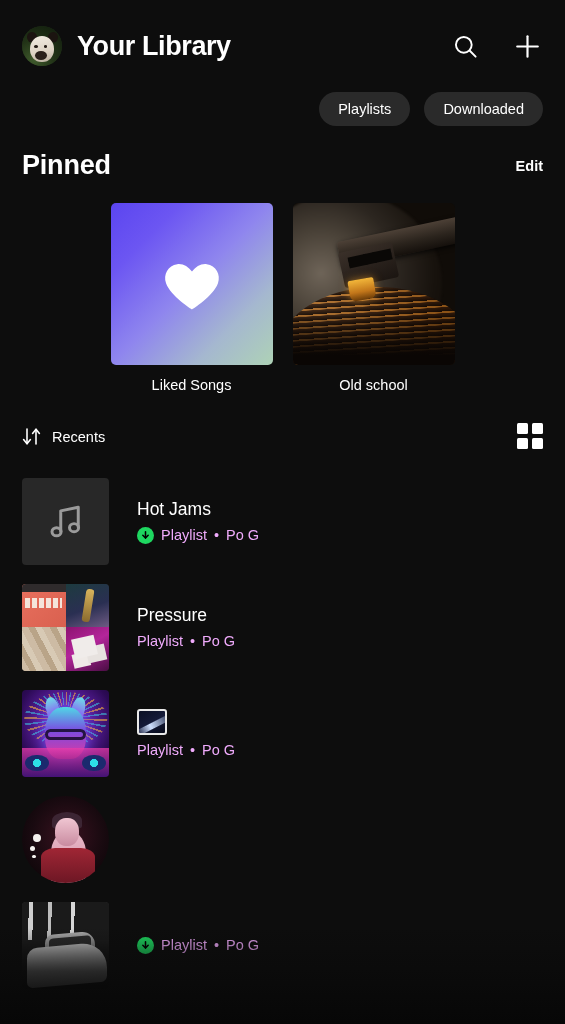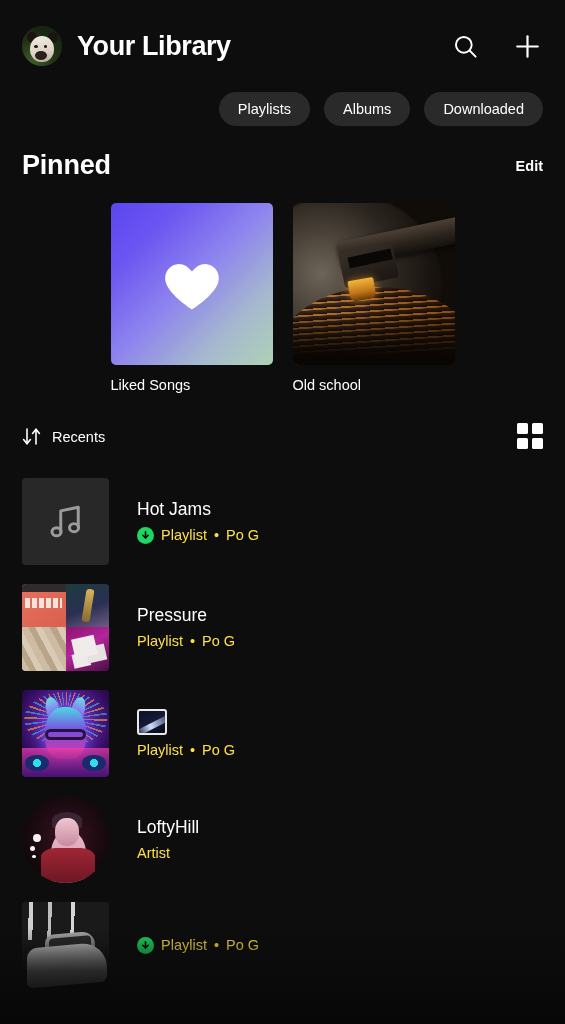--- a/index.html
+++ b/index.html
@@ -151,20 +151,21 @@
   }
   .pin-card { width: 162px; cursor: pointer; }
   .pin-art {
     width: 162px; height: 162px;
     border-radius: 5px;
     overflow: hidden;
     position: relative;
   }
   .pin-label {
     margin-top: 12px;
+    text-align: center;
     font-size: 14.5px;
     color: #fff;
   }
 
   
   .liked-art {
     background: linear-gradient(135deg, #5b45f0 0%, #6c56f2 22%, #8f86ee 50%, #a5b8cf 76%, #aed2b6 100%);
     display: flex; align-items: center; justify-content: center;
   }
 
@@ -294,21 +295,21 @@
     font-weight: 400;
     color: #fff;
     margin-bottom: 7px;
     white-space: nowrap;
   }
   .row-sub {
     display: flex;
     align-items: center;
     gap: 7px;
     font-size: 14.5px;
-    color: #fde047;
+    color: #f0abfc;
     white-space: nowrap;
   }
   .dl-badge {
     width: 17px; height: 17px;
     border-radius: 50%;
     background: #1ed760;
     display: flex; align-items: center; justify-content: center;
     flex: 0 0 17px;
   }
 
@@ -567,21 +568,20 @@
         <svg width="29" height="29" viewBox="0 0 24 24">
           <line x1="12" y1="3.5" x2="12" y2="20.5" stroke="#fff" stroke-width="1.8" stroke-linecap="round"></line>
           <line x1="3.5" y1="12" x2="20.5" y2="12" stroke="#fff" stroke-width="1.8" stroke-linecap="round"></line>
         </svg>
       </button>
     </div>
   </div>
 
   <div class="chips">
     <button class="chip">Playlists</button>
-    <button class="chip">Albums</button>
     <button class="chip">Downloaded</button>
   </div>
 
   <div class="section-head">
     <div class="section-title">Pinned</div>
     <button class="edit-link">Edit</button>
   </div>
 
   <div class="pinned-row">
     <div class="pin-card">
@@ -693,26 +693,20 @@
     <div class="row">
       <div class="row-art circle art-artist">
         <div class="ar-hair"></div>
         <div class="ar-person"></div>
         <div class="ar-jacket"></div>
         <div class="ar-face"></div>
         <div class="ar-light a"></div>
         <div class="ar-light b"></div>
         <div class="ar-light c"></div>
       </div>
-      <div class="row-text">
-        <div class="row-title">LoftyHill</div>
-        <div class="row-sub">
-          <span>Artist</span>
-        </div>
-      </div>
     </div>
 
     <div class="row">
       <div class="row-art art-car">
         <div class="car-trees"></div>
         <div class="car-roof"></div>
         <div class="car-win"></div>
         <div class="car-body"></div>
       </div>
       <div class="row-text">

